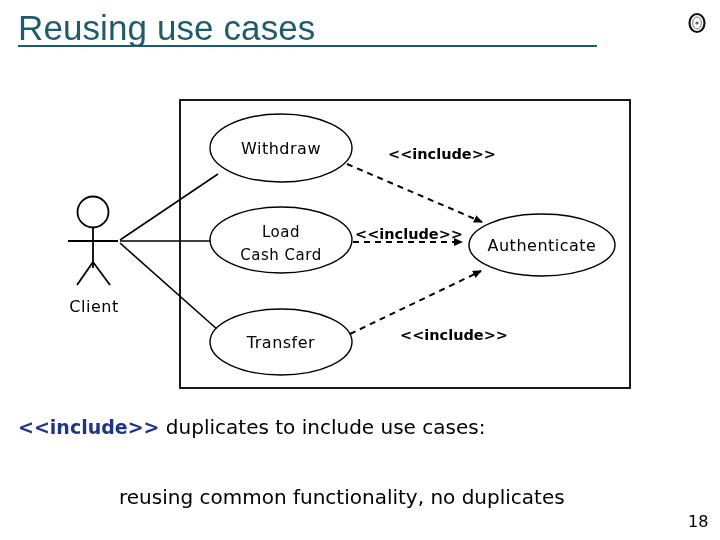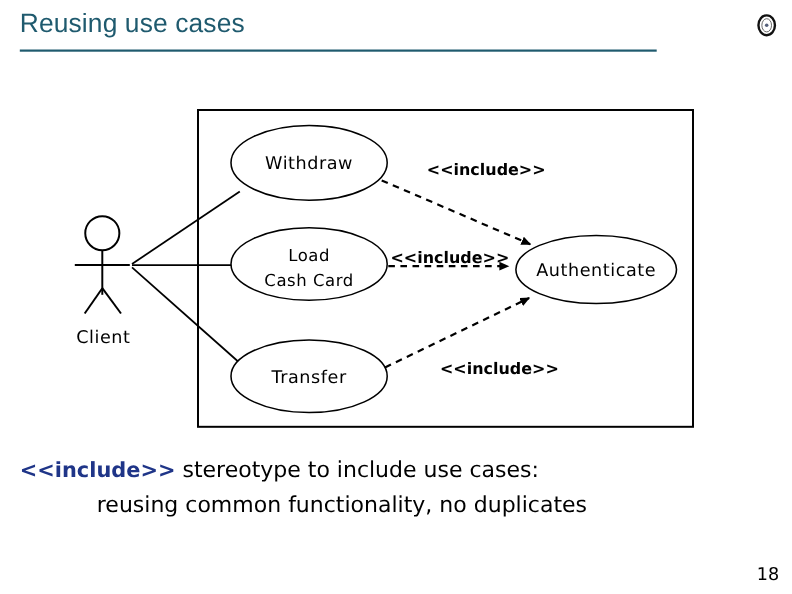--- a/index.html
+++ b/index.html
@@ -16,21 +16,21 @@
     overflow: hidden;
     font-family: "DejaVu Sans", sans-serif;
   }
 
   
   #slide-title {
     position: absolute;
     left: 18px;
     top: 8px;
     font-family: "Liberation Sans", sans-serif;
-    font-size: 24px;
+    font-size: 35px;
     font-weight: 400;
     letter-spacing: 0.1px;
     color: #1f5a6e;
     white-space: nowrap;
     text-align: center;
   }
   #title-rule {
     position: absolute;
     left: 18px;
     top: 45px;
@@ -116,21 +116,21 @@
     width: 720px;
   }
   .caption-line {
     font-family: "DejaVu Sans", sans-serif;
     font-size: 20px;
     color: #000000;
     line-height: 30px;
     white-space: nowrap;
   }
   #caption-line-1 { padding-left: 18px; }
-  #caption-line-2 { padding-left: 88px; }
+  #caption-line-2 { padding-left: 119px; margin-top: 40px; }
   .stereo-blue {
     color: #1f3588;
     font-weight: 700;
     font-size: 19px;
   }
 
   
   #page-number {
     position: absolute;
     left: 688px;
@@ -204,20 +204,20 @@
     <line class="include-arrow" x1="353" y1="242" x2="462" y2="242" marker-end="url(#arrowOpen)"></line>
     <text class="stereo-label" x="409" y="239">&lt;&lt;include&gt;&gt;</text>
 
     <line class="include-arrow" x1="350" y1="334" x2="481" y2="271" marker-end="url(#arrowOpen)"></line>
     <text class="stereo-label" x="454" y="340">&lt;&lt;include&gt;&gt;</text>
 
   </svg>
 
   <div id="caption">
     <div class="caption-line" id="caption-line-1">
-      <span class="stereo-blue">&lt;&lt;include&gt;&gt;</span><span> stereotype to include use cases:</span>
+      <span class="stereo-blue">&lt;&lt;include&gt;&gt;</span><span> duplicates to include use cases:</span>
     </div>
     <div class="caption-line" id="caption-line-2">reusing common functionality, no duplicates</div>
   </div>
 
   <div id="page-number">18</div>
 
 </div>
 
 </body></html>

